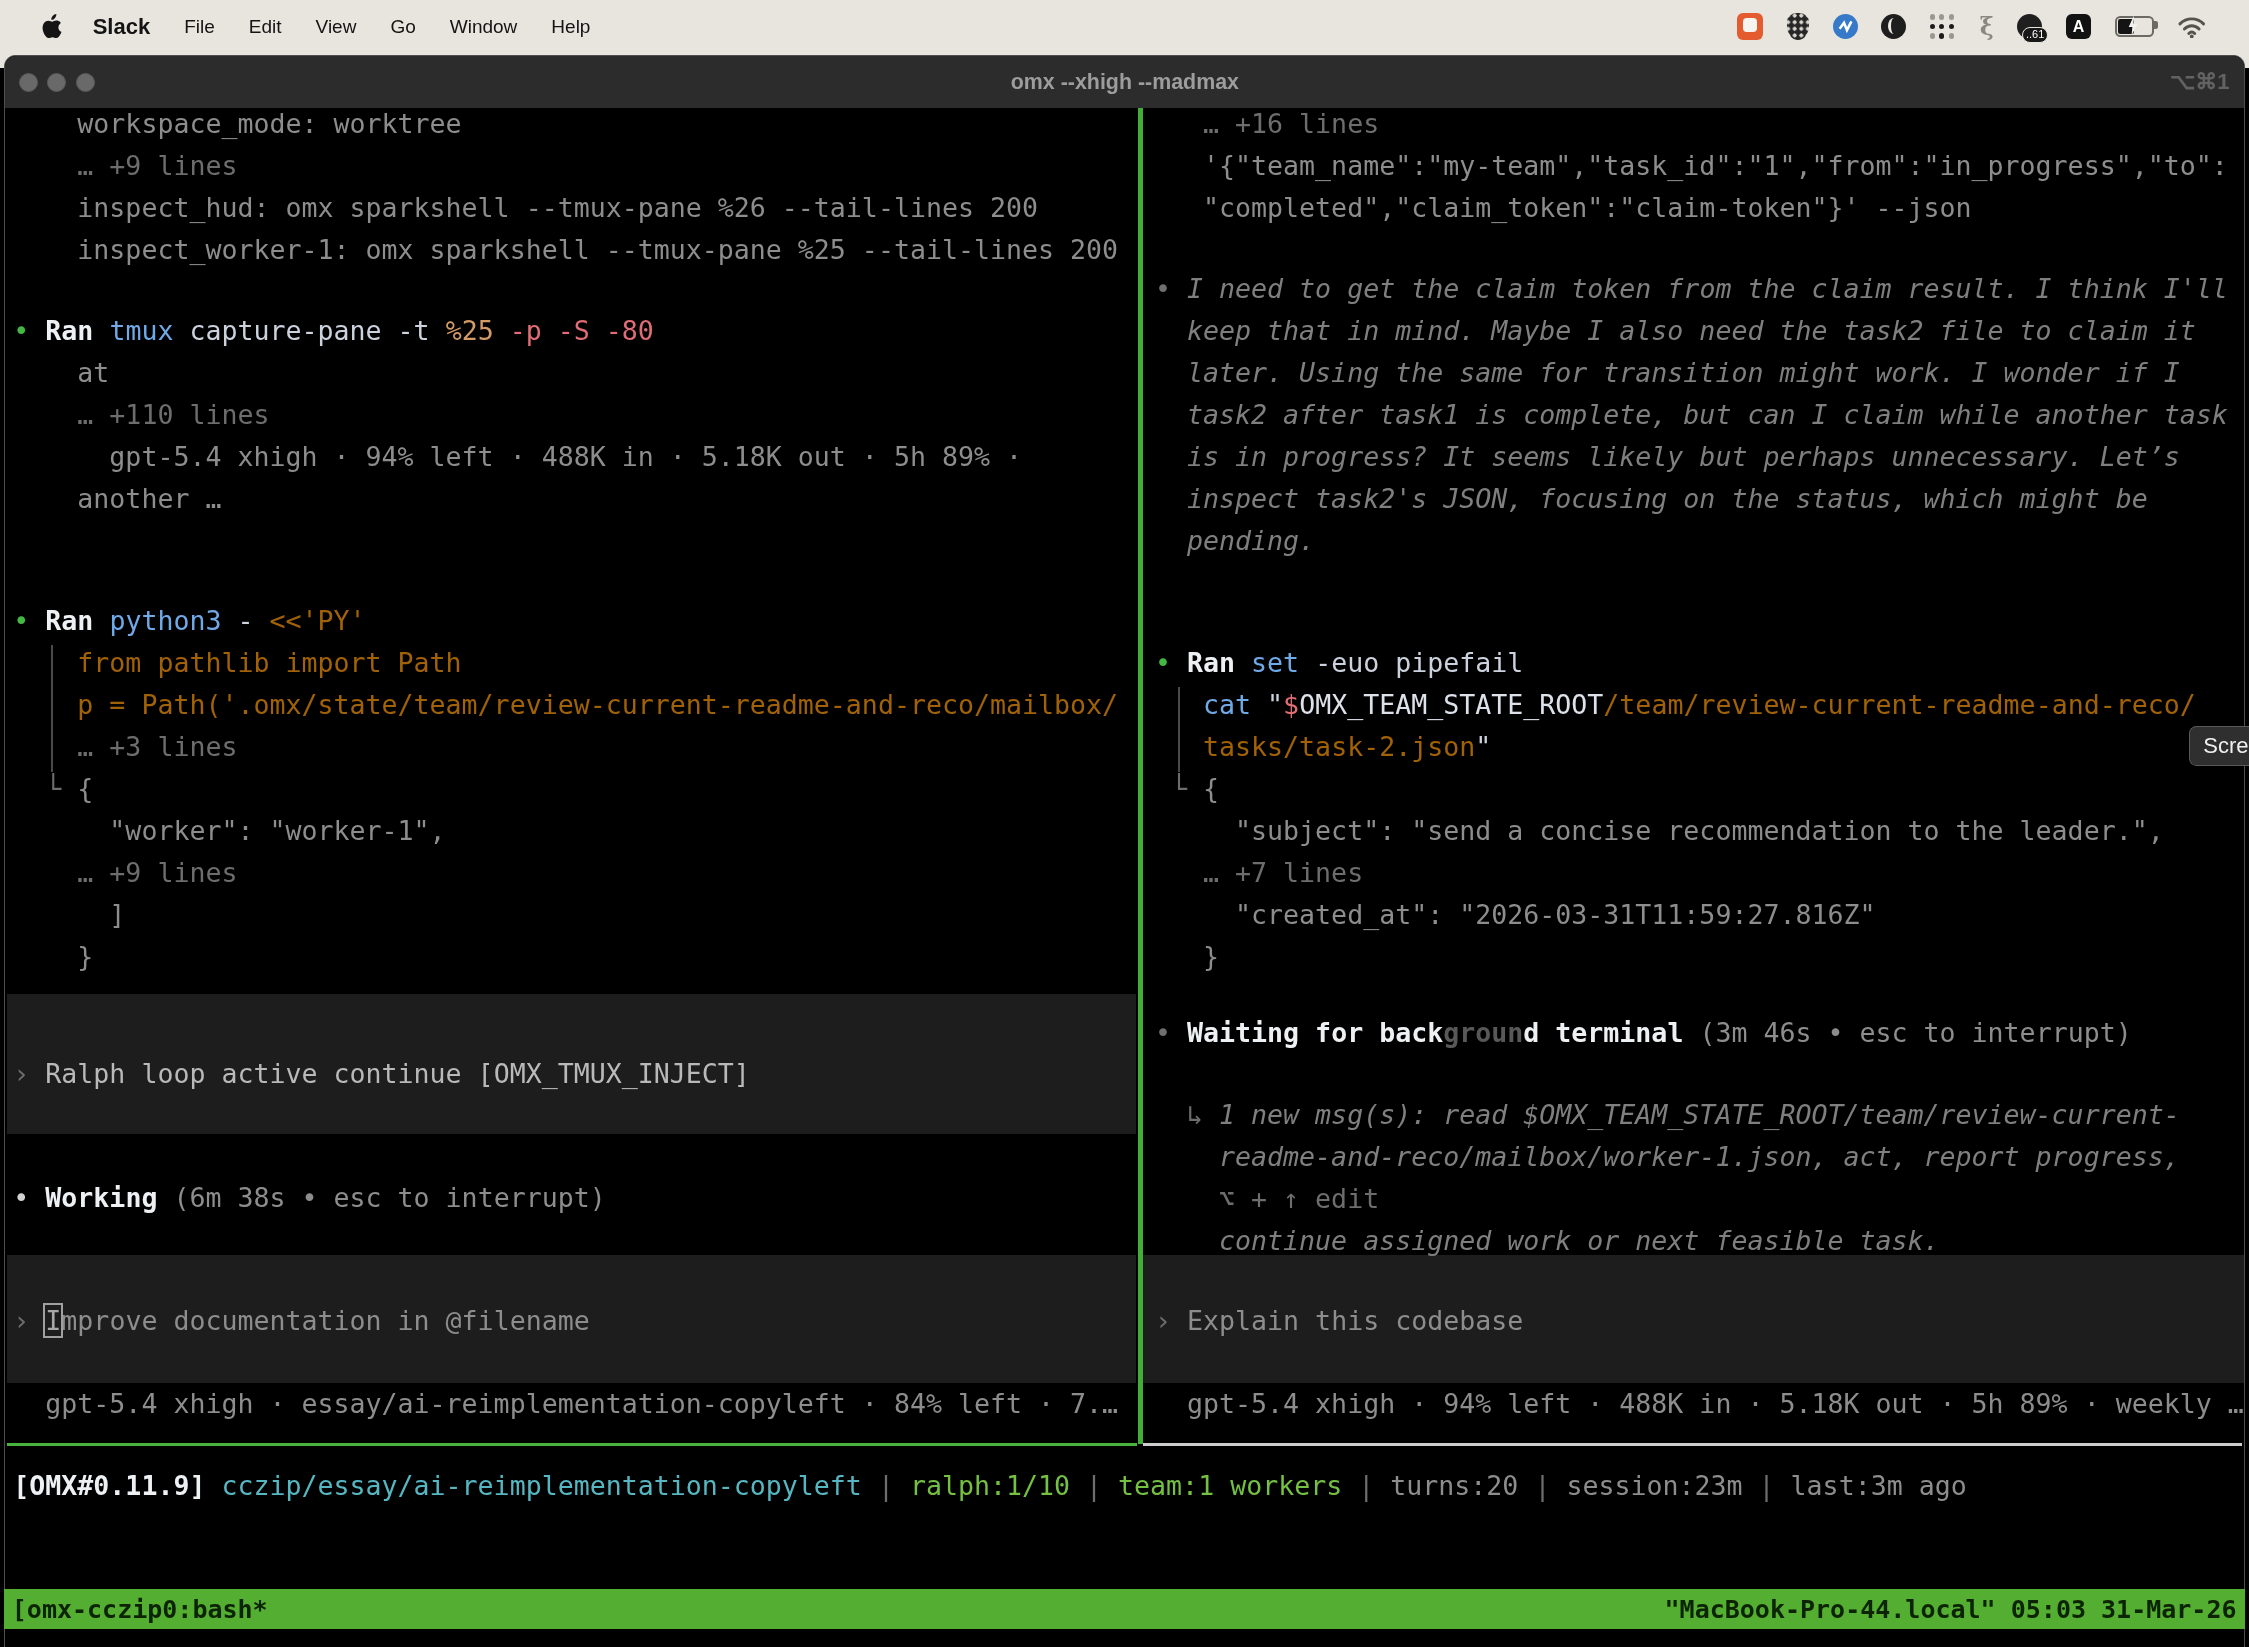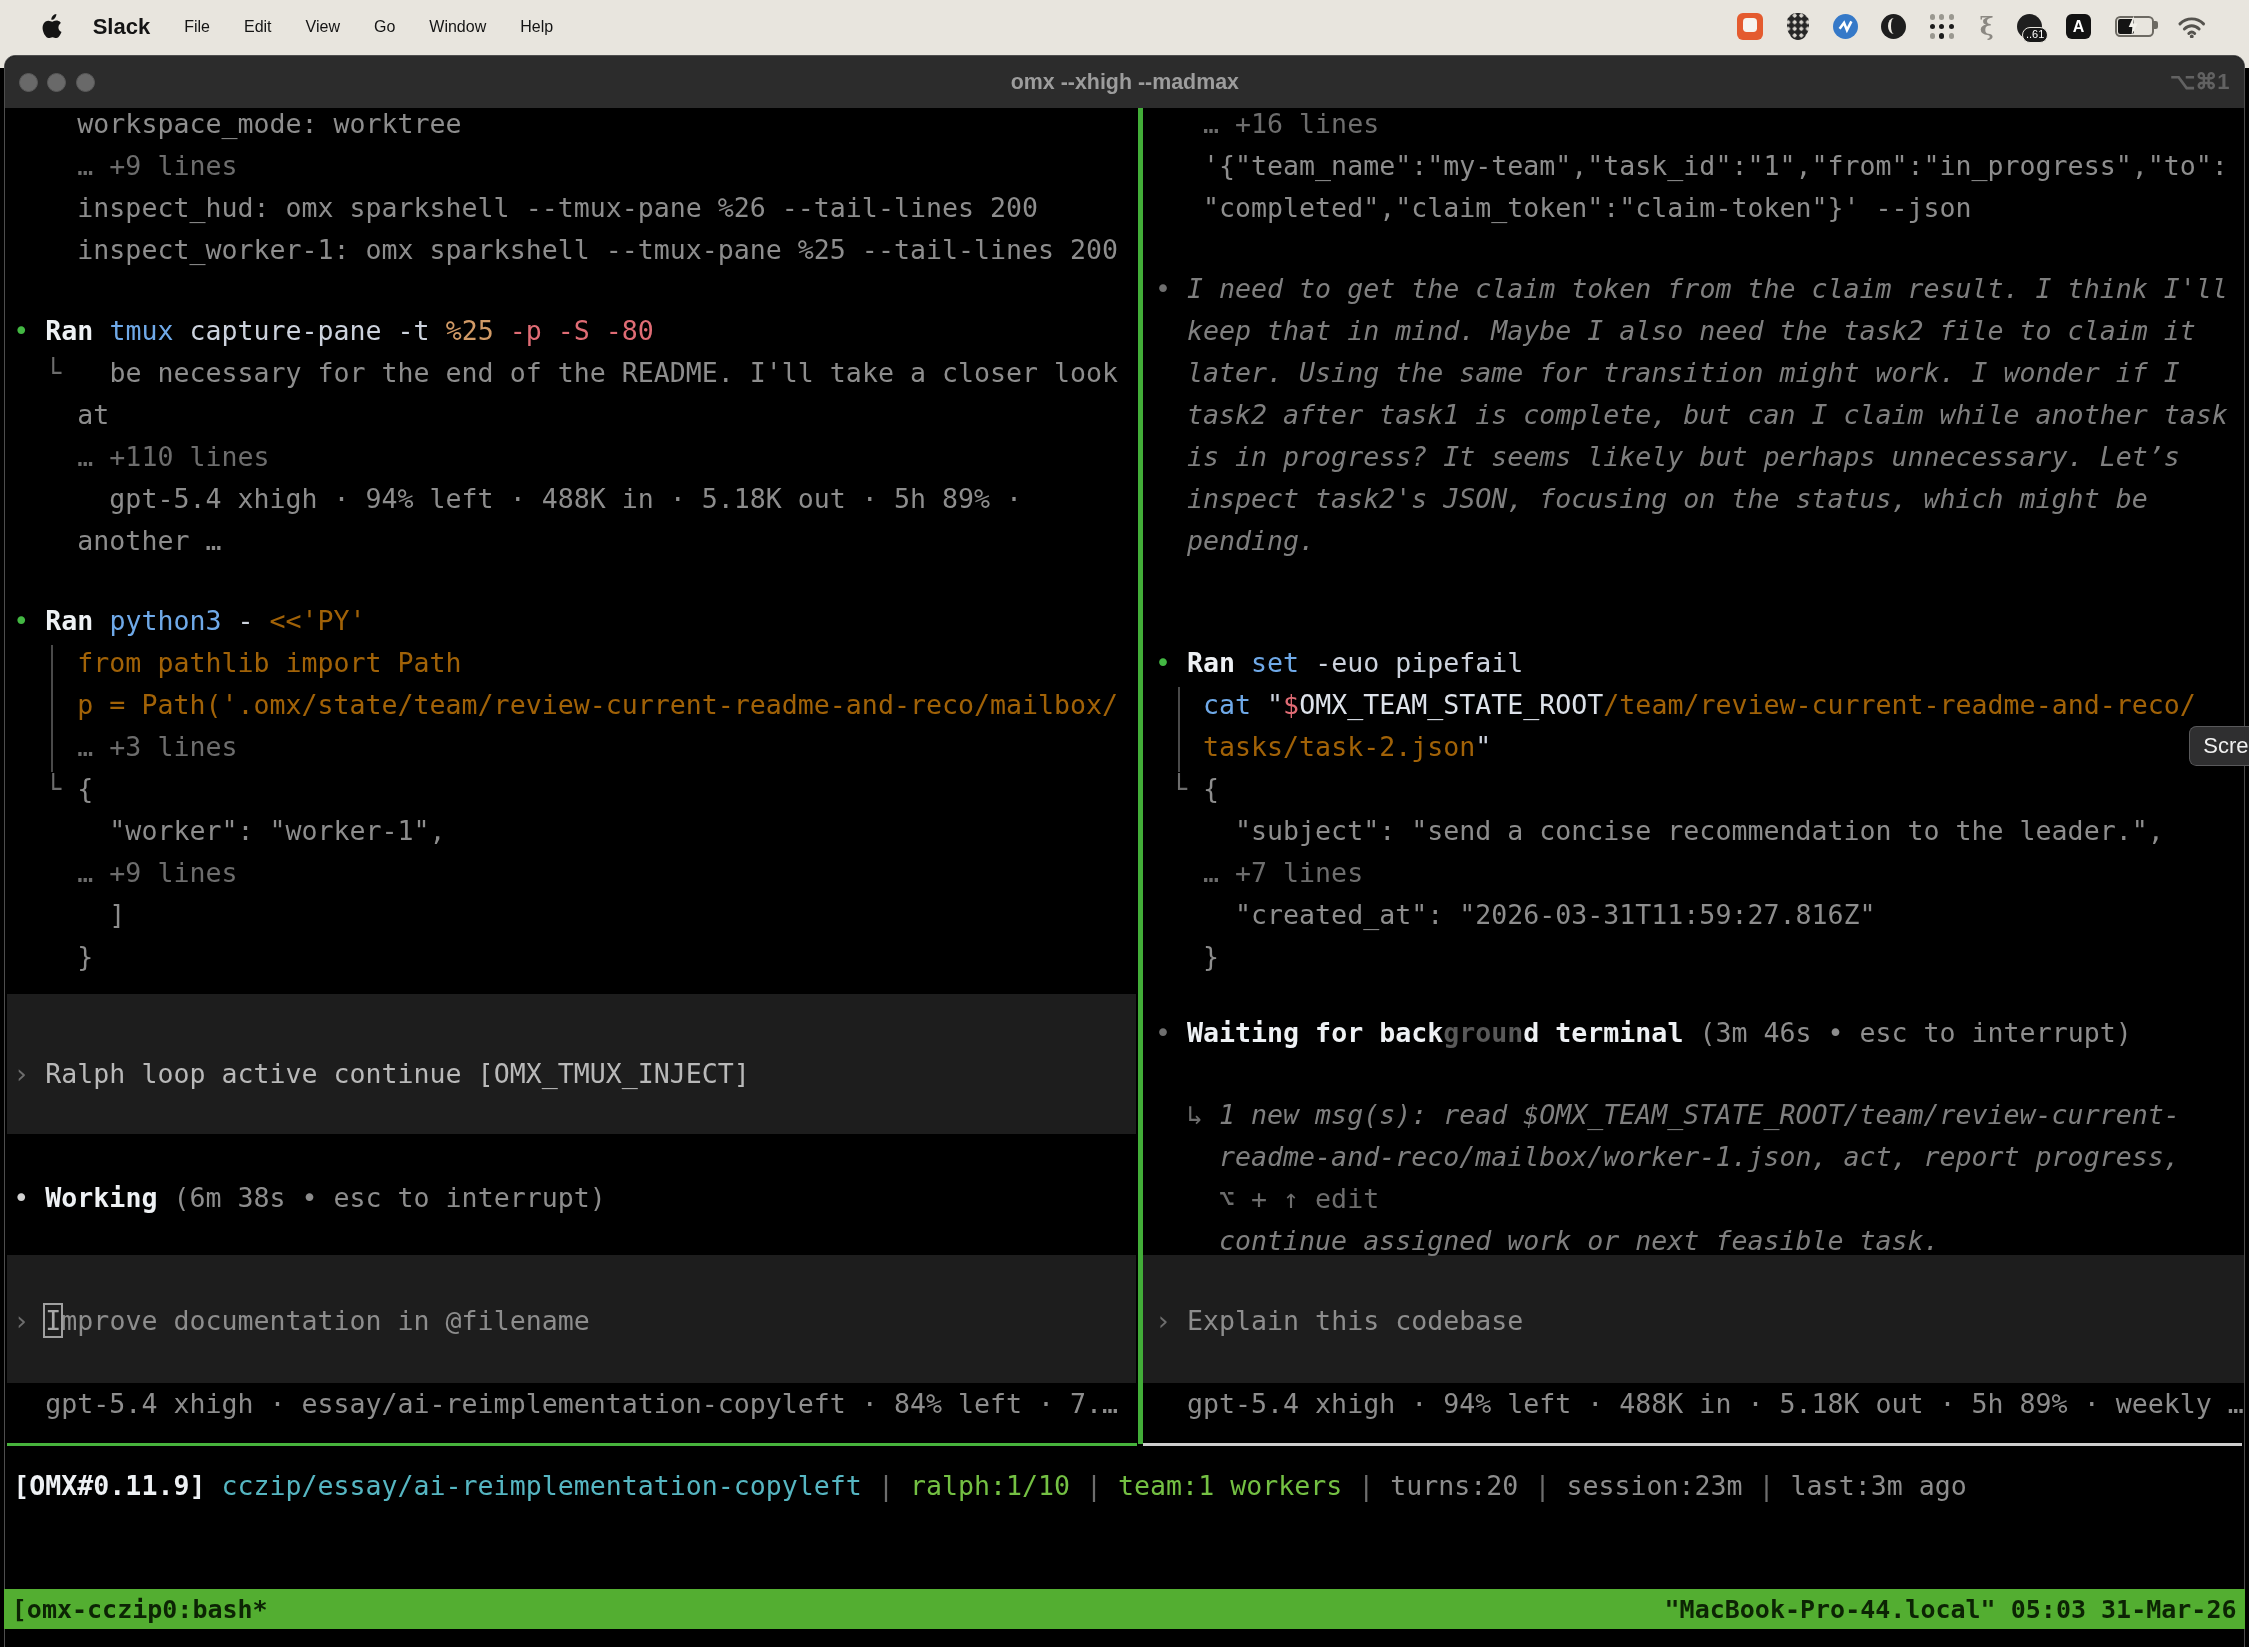--- a/index.html
+++ b/index.html
@@ -5,21 +5,21 @@
   html,body{margin:0;padding:0;background:#000;}
   #screen{position:relative;width:2250px;height:1648px;overflow:hidden;background:#000;
           font-family:"Liberation Sans",sans-serif;}
   
   .desk-strip{position:absolute;left:0;top:0;width:2250px;height:68px;background:#e8e5de;}
   .menubar{position:absolute;left:0;top:0;width:2220px;height:53px;background:#e8e5de;
            display:flex;align-items:center;color:#141414;z-index:5;}
   .apple{margin-left:41px;display:flex;align-items:center;}
   .appname{font-weight:700;font-size:22px;margin-left:31px;}
   .menus{display:flex;}
-  .menu-item{font-size:16px;margin-left:34px;}
+  .menu-item{font-size:19px;margin-left:34px;}
   .tray{position:absolute;right:13.3px;top:0;height:53px;display:flex;align-items:center;gap:23.6px;}
   .ticon{display:flex;align-items:center;justify-content:center;position:relative;}
   .i-chat{width:26.6px;height:26.6px;background:#e45b2f;border-radius:5.9px;position:relative;}
   .i-chat::after{content:"";position:absolute;left:5.9px;top:4.4px;width:14.8px;height:14.8px;background:#f6f4ef;border-radius:3.7px;}
   .i-chat::before{content:"";position:absolute;left:4.4px;bottom:-5.2px;border:5.2px solid transparent;border-top-color:#e45b2f;}
   .i-shield{width:22px;height:27px;background:#262626;border-radius:11px 11px 11.8px 11.8px/8.9px 8.9px 16px 16px;
             background-image:radial-gradient(#d8d5ce 1.8px,transparent 2.2px);background-size:6.6px 6.6px;background-position:4.4px 5.9px;}
   .i-stats{width:25px;height:25px;border-radius:50%;background:#3579c8;}
   .i-disc{width:25px;height:25px;border-radius:50%;background:#1e1e1e;position:relative;}
   .i-disc::after{content:"";position:absolute;left:6.6px;top:3.7px;width:8.9px;height:16px;border-left:3.7px solid #ece9e2;border-radius:50%;}
@@ -152,21 +152,20 @@
       <div class="band" style="left: 7.4px; top: 1255px; width: 1129px; height: 128px;"></div>
       <div class="guide" style="left: 51px; top: 645px; height: 127px;"></div>
       <div class="tblock" style="left: 13.3px; top: 103px;">
         <div class="tline"><span class="c-out">    workspace_mode: worktree</span></div>
         <div class="tline"><span class="c-dim">    … +9 lines</span></div>
         <div class="tline"><span class="c-out">    inspect_hud: omx sparkshell --tmux-pane %26 --tail-lines 200</span></div>
         <div class="tline"><span class="c-out">    inspect_worker-1: omx sparkshell --tmux-pane %25 --tail-lines 200</span></div>
       </div>
       <div class="tblock" style="left: 13.3px; top: 310px;">
         <div class="tline"><span class="c-bullet-green">• </span><span class="c-bwhite">Ran </span><span class="c-blue">tmux </span><span class="c-lav">capture-pane </span><span class="c-lav">-t </span><span class="c-orange">%25 </span><span class="c-red">-p </span><span class="c-red">-S </span><span class="c-red">-80</span></div>
-        <div class="tline"><span class="c-dim">  └   </span><span class="c-out">be necessary for the end of the README. I'll take a closer look</span></div>
         <div class="tline"><span class="c-out">    at</span></div>
         <div class="tline"><span class="c-dim">    … +110 lines</span></div>
         <div class="tline"><span class="c-out">      gpt-5.4 xhigh · 94% left · 488K in · 5.18K out · 5h 89% ·</span></div>
         <div class="tline"><span class="c-out">    another …</span></div>
       </div>
       <div class="tblock" style="left: 13.3px; top: 600px;">
         <div class="tline"><span class="c-bullet-green">• </span><span class="c-bwhite">Ran </span><span class="c-blue">python3 </span><span class="c-lav">- </span><span class="c-green">&lt;&lt;'PY'</span></div>
         <div class="tline"><span class="c-green">    from pathlib import Path</span></div>
         <div class="tline"><span class="c-green">    p = Path('.omx/state/team/review-current-readme-and-reco/mailbox/</span></div>
         <div class="tline"><span class="c-dim">    … +3 lines</span></div>

